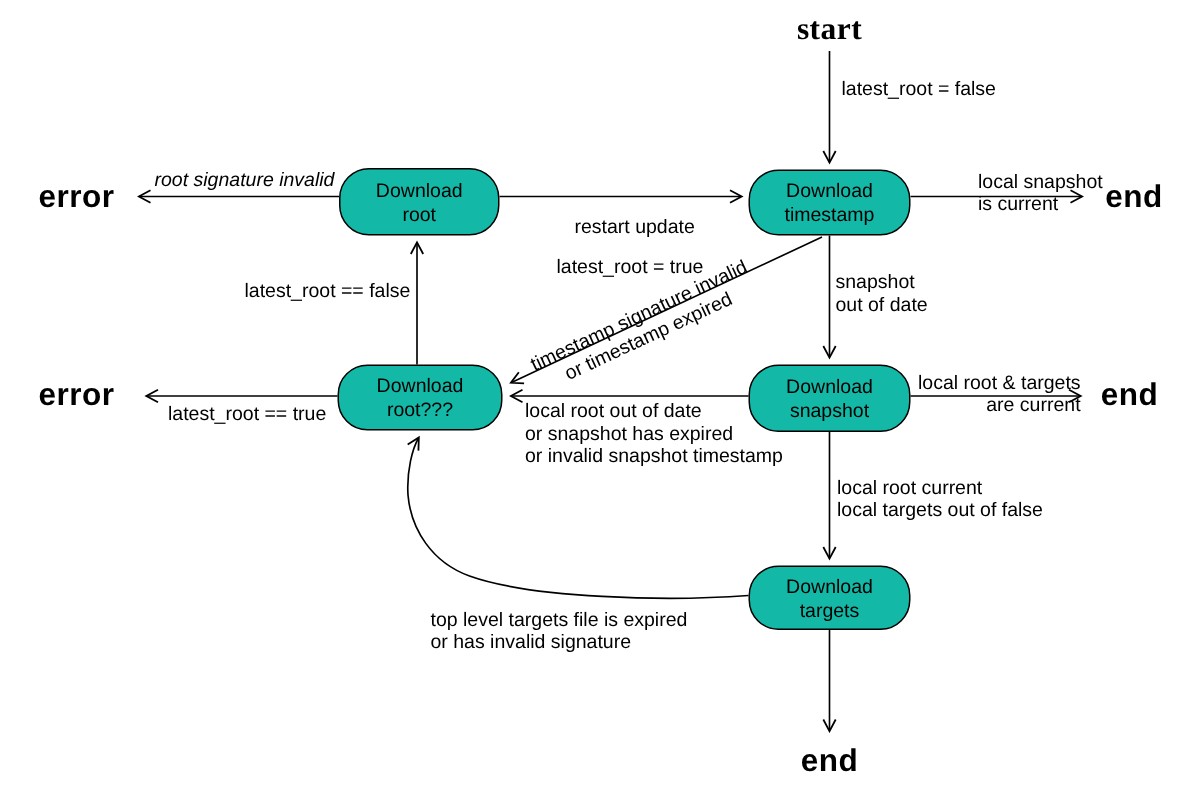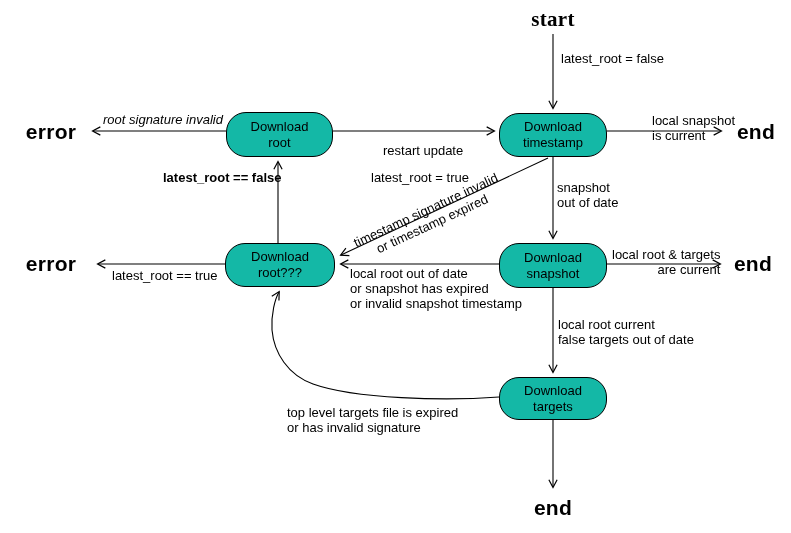--- a/index.html
+++ b/index.html
@@ -105,24 +105,24 @@
   <div class="edge-label" style="left:383px; top:111px;margin-top:32px;">restart update</div>
   <div class="edge-label" style="left:371px; top:134px;margin-top:36px;">latest_root = true</div>
   <div class="edge-label" style="left:103px; top:112px;font-style:italic;">root signature invalid</div>
   <div class="edge-label" style="left:613px; top:113px;margin-left:39px;">local snapshot
 is current</div>
   <div class="edge-label" style="left:557px; top:180px;">snapshot
 out of date</div>
   <div class="edge-label rot" style="left:333px; top:202px;">timestamp signature invalid
 or timestamp expired</div>
   <div class="edge-label" style="left:112px; top:268px;">latest_root == true</div>
-  <div class="edge-label" style="left:163px; top:170px;font-weight:bold;">latest_root == false</div>
+  <div class="edge-label" style="left:163px; top:186px;">latest_root == false</div>
   <div class="edge-label" style="left:350px; top:266px;">local root out of date
 or snapshot has expired
 or invalid snapshot timestamp</div>
   <div class="edge-label" style="left:612px; top:247px;text-align:right;">local root &amp; targets
 are current</div>
   <div class="edge-label" style="left:558px; top:317px;">local root current
-false targets out of date</div>
+local targets out of false</div>
   <div class="edge-label" style="left:287px; top:405px;">top level targets file is expired
 or has invalid signature</div>
 
 </div>
 
 </body></html>

